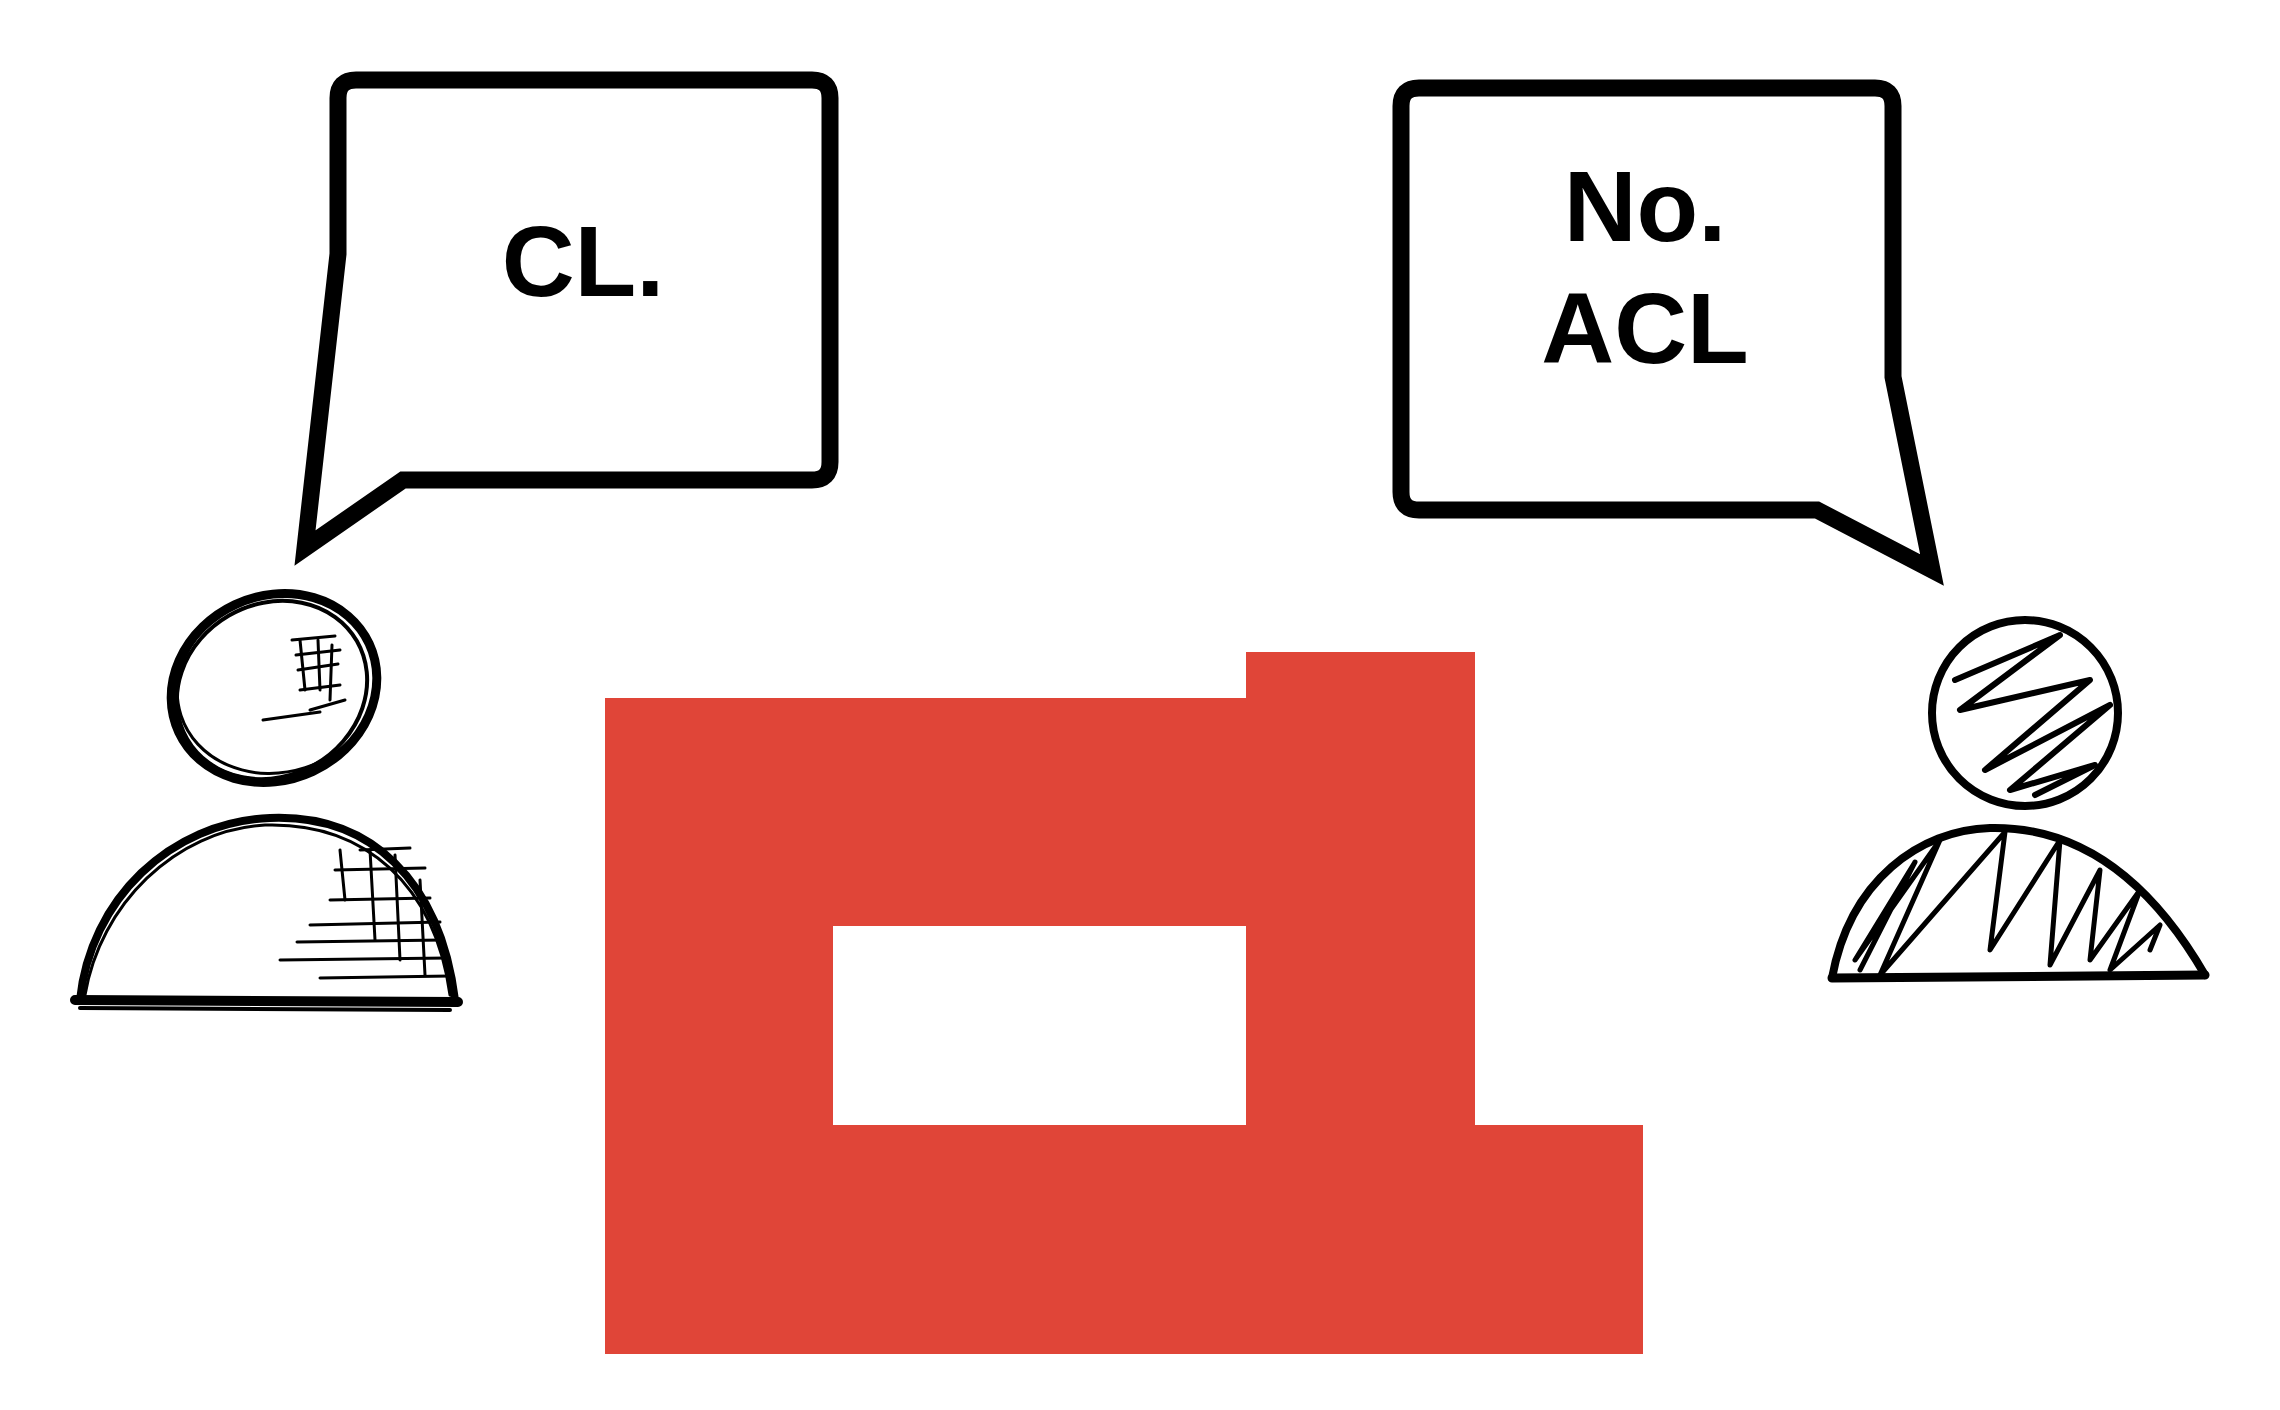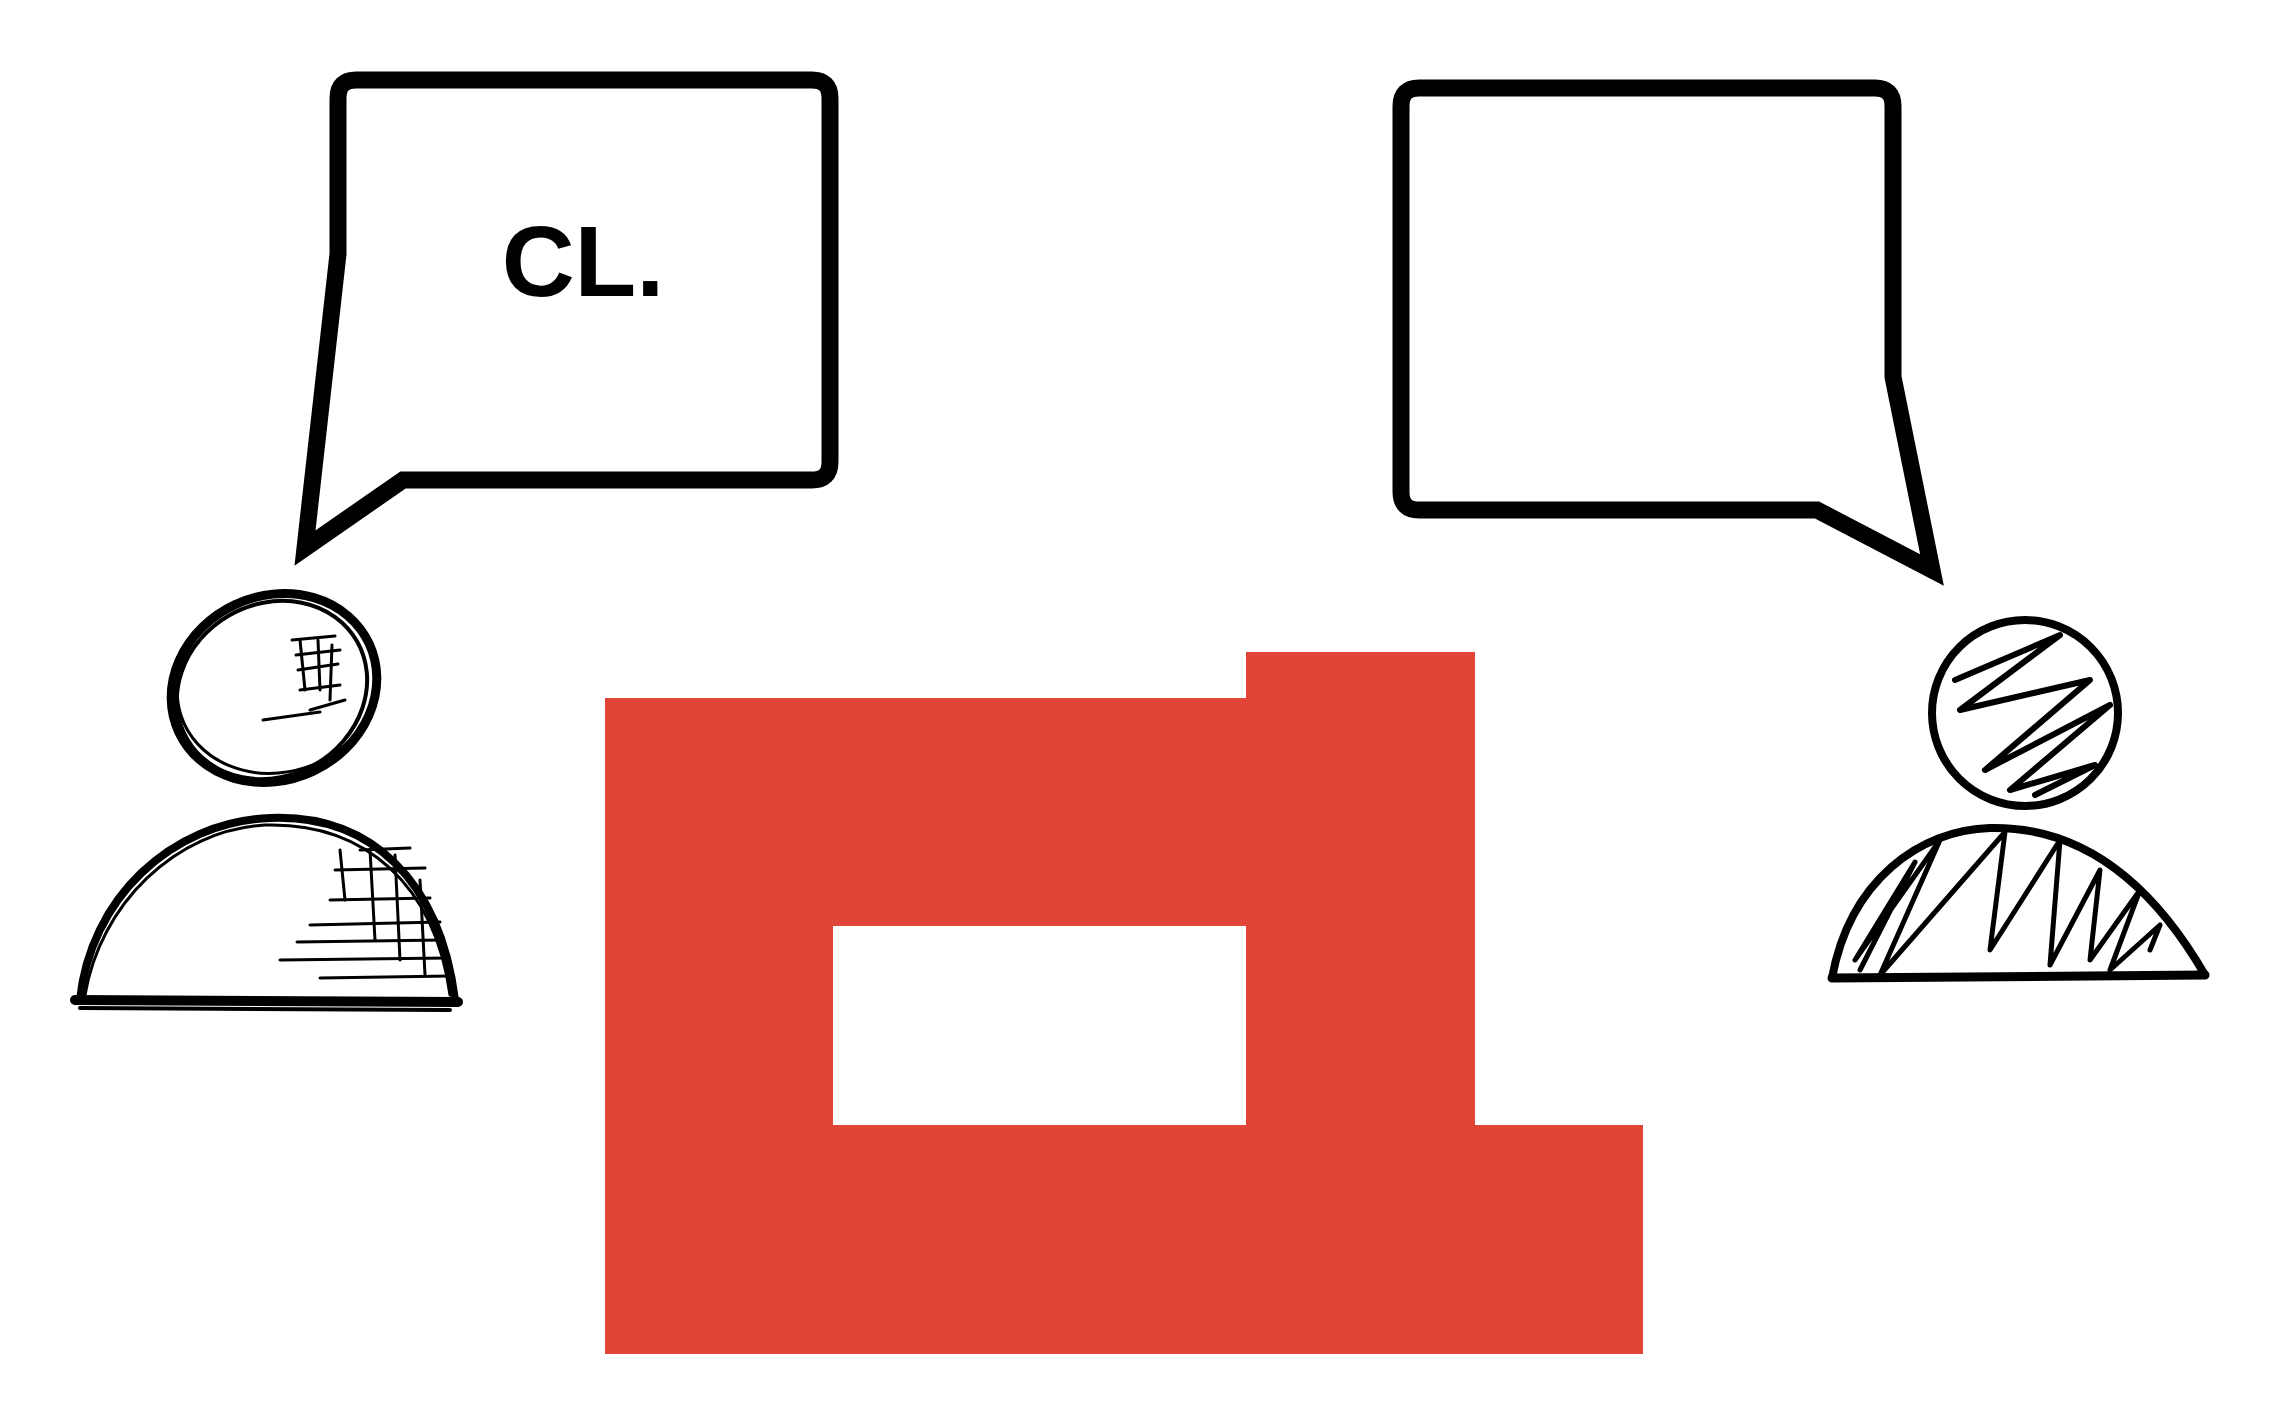--- a/index.html
+++ b/index.html
@@ -58,13 +58,15 @@
     </g>
   </g>
 
   <path fill-rule="evenodd" fill="#E04538" d="M 605 698 L 1246 698 L 1246 652 L 1475 652 L 1475 1125 L 1643 1125 L 1643 1354 L 605 1354 Z
            M 833 926 L 833 1125 L 1246 1125 L 1246 926 Z"></path>
 </svg>
 
 <div id="left-text" class="bubble-text">CL.</div>
 
 <div id="right-text" class="bubble-text">
+  <span>No.</span>
+  <span>ACL</span>
 </div>
 
 </body></html>

